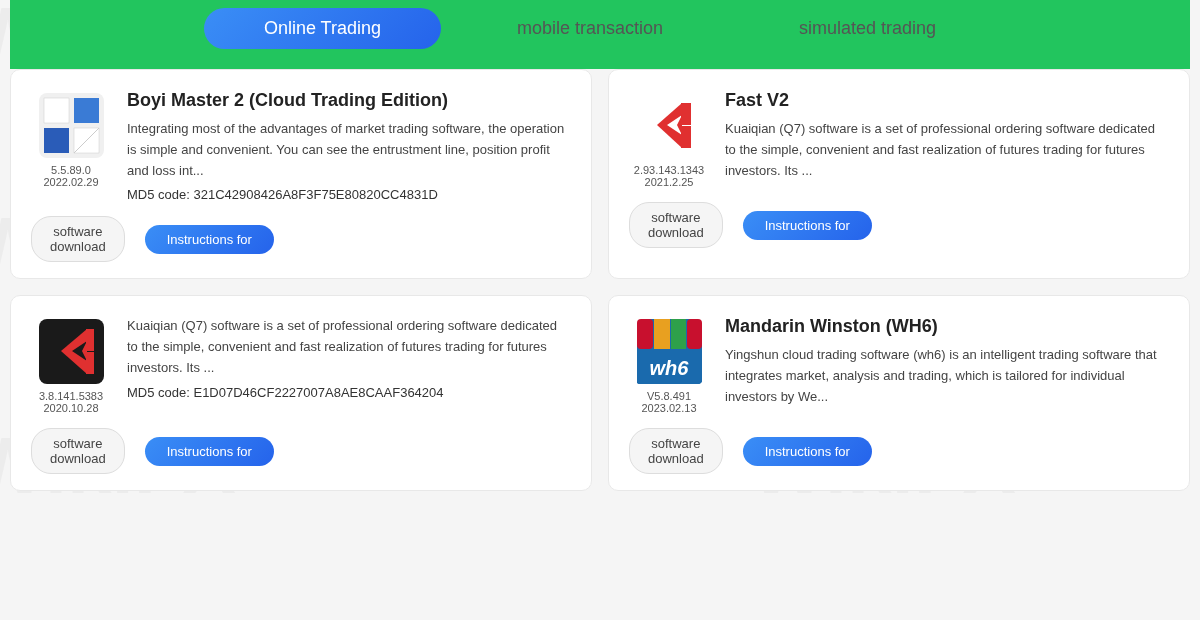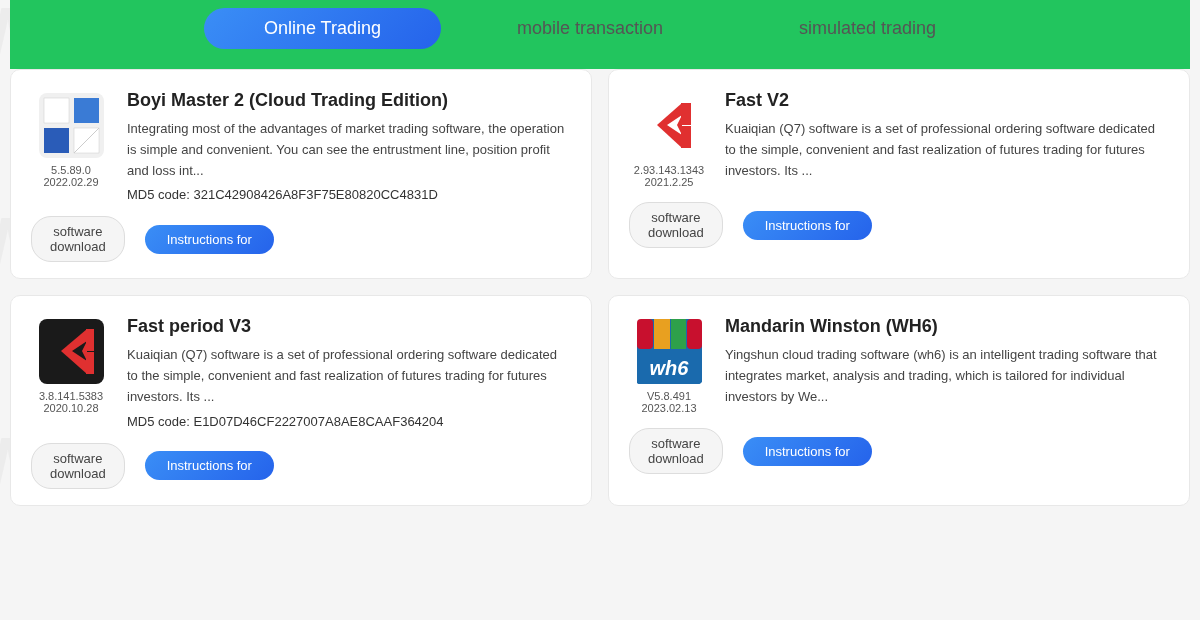--- a/index.html
+++ b/index.html
@@ -272,21 +272,20 @@
               <polygon points="48,10 22,32 48,55" fill="#e03030"></polygon>
               <polygon points="48,22 33,32 48,42 43,32" fill="#1a1a1a"></polygon>
               <rect x="47" y="10" width="8" height="22" fill="#e03030"></rect>
               <rect x="47" y="33" width="8" height="22" fill="#e03030"></rect>
             </svg>
           </div>
           <div class="logo-version">3.8.141.5383</div>
           <div class="logo-date">2020.10.28</div>
         </div>
         <div class="card-body">
-          <div class="card-title">Fast period V3</div>
           <div class="card-desc">Kuaiqian (Q7) software is a set of professional ordering software dedicated to the simple, convenient and fast realization of futures trading for futures investors. Its ...</div>
           <div class="card-md5">MD5 code: E1D07D46CF2227007A8AE8CAAF364204</div>
         </div>
       </div>
       <div class="card-actions">
         <button class="btn-soft">software<br>download</button>
         <button class="btn-primary">Instructions for</button>
       </div>
     </div>
 

